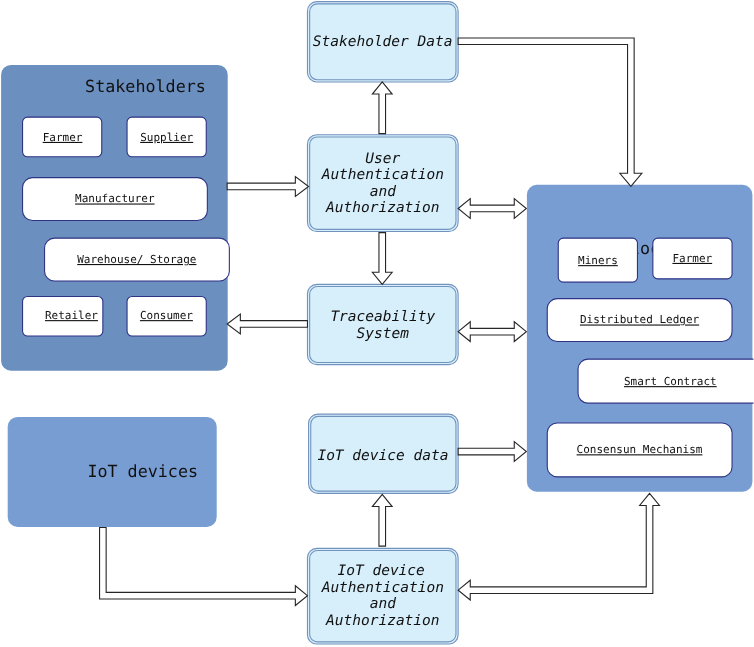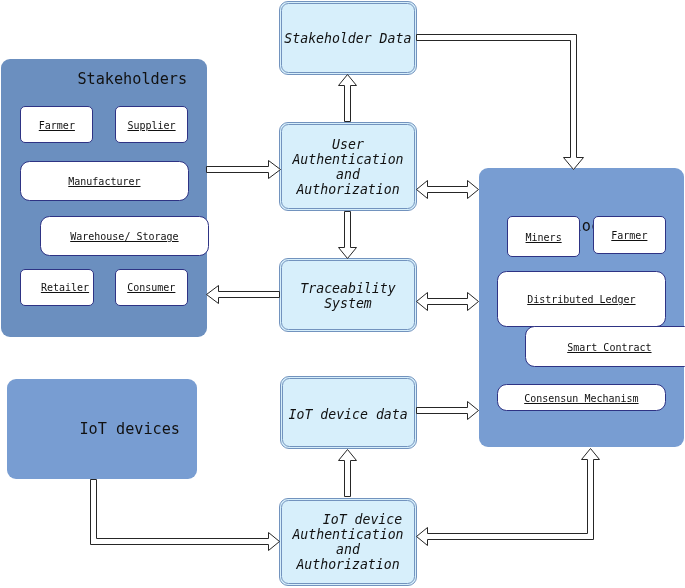--- a/index.html
+++ b/index.html
@@ -50,27 +50,27 @@
 
   <div class="grp" style="background:#789DD2;left:478.8px;top:168.4px;width:204.9px;height:279px;"></div>
   <div class="grptitle" style="left:478.8px;top:180.2px;width:204.9px;margin-top:37px;">Blockchain</div>
 
   <div class="wbox" style="left:507px;top:216.1px;width:73.2px;height:41px;border-radius:5px;">
     <span>Miners</span>
   </div>
   <div class="wbox" style="left:592.6px;top:216.1px;width:73.5px;height:37.5px;border-radius:5px;">
     <span>Farmer</span>
   </div>
-  <div class="wbox" style="left:496.9px;top:271.3px;width:169px;height:56px;border-radius:9.5px;">
+  <div class="wbox" style="left:496.9px;top:271.3px;width:169px;height:40px;border-radius:9.5px;">
     <span>Distributed Ledger</span>
   </div>
   <div class="wbox" style="left:496.9px;top:326.4px;width:169px;height:40.2px;border-radius:9.5px;margin-left:28px;">
     <span>Smart Contract</span>
   </div>
-  <div class="wbox" style="left:496.9px;top:384.1px;width:169px;height:27px;border-radius:9.5px;">
+  <div class="wbox" style="left:496.9px;top:384.1px;width:169px;height:50px;border-radius:9.5px;">
     <span>Consensun Mechanism</span>
   </div>
 
   <div class="lbox" style="left:279.1px;top:1px;width:137.5px;height:74px;"></div>
   <div class="lbox" style="left:279.3px;top:122px;width:137.4px;height:89px;"></div>
   <div class="lbox" style="left:279.3px;top:258px;width:137.4px;height:74px;"></div>
   <div class="lbox" style="left:279.5px;top:376.4px;width:137.2px;height:72.6px;"></div>
   <div class="lbox" style="left:279.3px;top:497.8px;width:137.4px;height:88.7px;"></div>
 
   <div class="lbl" style="left:279.1px;top:30.7px;width:137.5px;">Stakeholder Data</div>
@@ -78,21 +78,21 @@
   <div class="lbl" style="left:279.3px;top:136.8px;width:137.4px;">User</div>
   <div class="lbl" style="left:279.3px;top:151.8px;width:137.4px;">Authentication</div>
   <div class="lbl" style="left:279.3px;top:166.8px;width:137.4px;">and</div>
   <div class="lbl" style="left:279.3px;top:181.8px;width:137.4px;">Authorization</div>
 
   <div class="lbl" style="left:279.3px;top:281px;width:137.4px;">Traceability</div>
   <div class="lbl" style="left:279.3px;top:296px;width:137.4px;">System</div>
 
   <div class="lbl" style="left:279.5px;top:406.8px;width:137.2px;">IoT device data</div>
 
-  <div class="lbl" style="left:280px;top:512.3px;width:165px;">IoT device</div>
+  <div class="lbl" style="left:264px;top:512.3px;width:165px;">IoT device</div>
   <div class="lbl" style="left:279.3px;top:527.3px;width:137.4px;">Authentication</div>
   <div class="lbl" style="left:279.3px;top:542.3px;width:137.4px;">and</div>
   <div class="lbl" style="left:279.3px;top:557.3px;width:137.4px;">Authorization</div>
 
   <svg viewBox="0 0 685 588">
     <g fill="#fff" stroke="#262626" stroke-width="1" stroke-linejoin="miter">
 
       <path d="M206.5,166.5 L268.5,166.5 L268.5,160.5 L280.5,169.5 L268.5,178.5 L268.5,172.5 L206.5,172.5 Z"></path>
 
       <path d="M416.5,189.5 L427.5,180.5 L427.5,186.5 L467.5,186.5 L467.5,180.5 L478.5,189.5 L467.5,198.5 L467.5,192.5 L427.5,192.5 L427.5,198.5 Z"></path>

